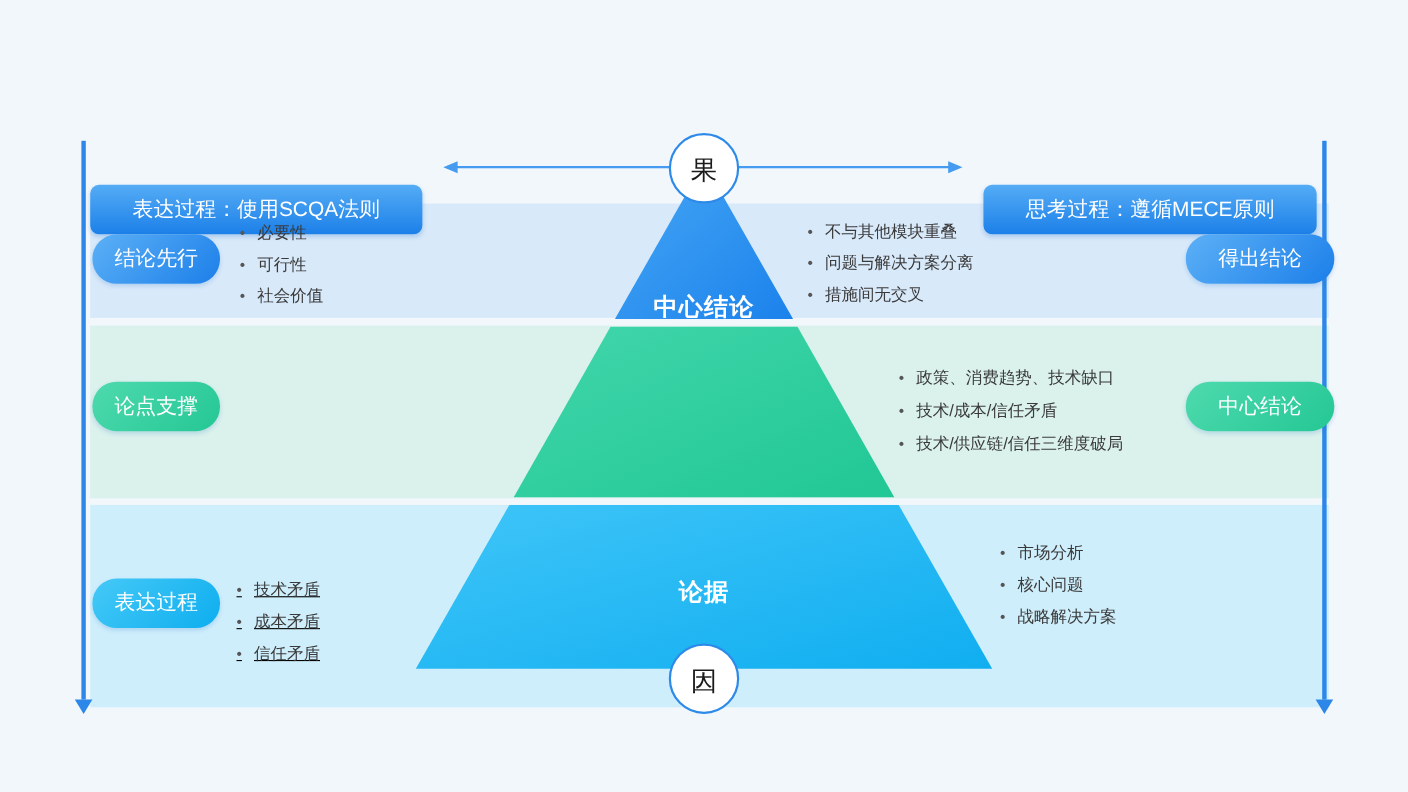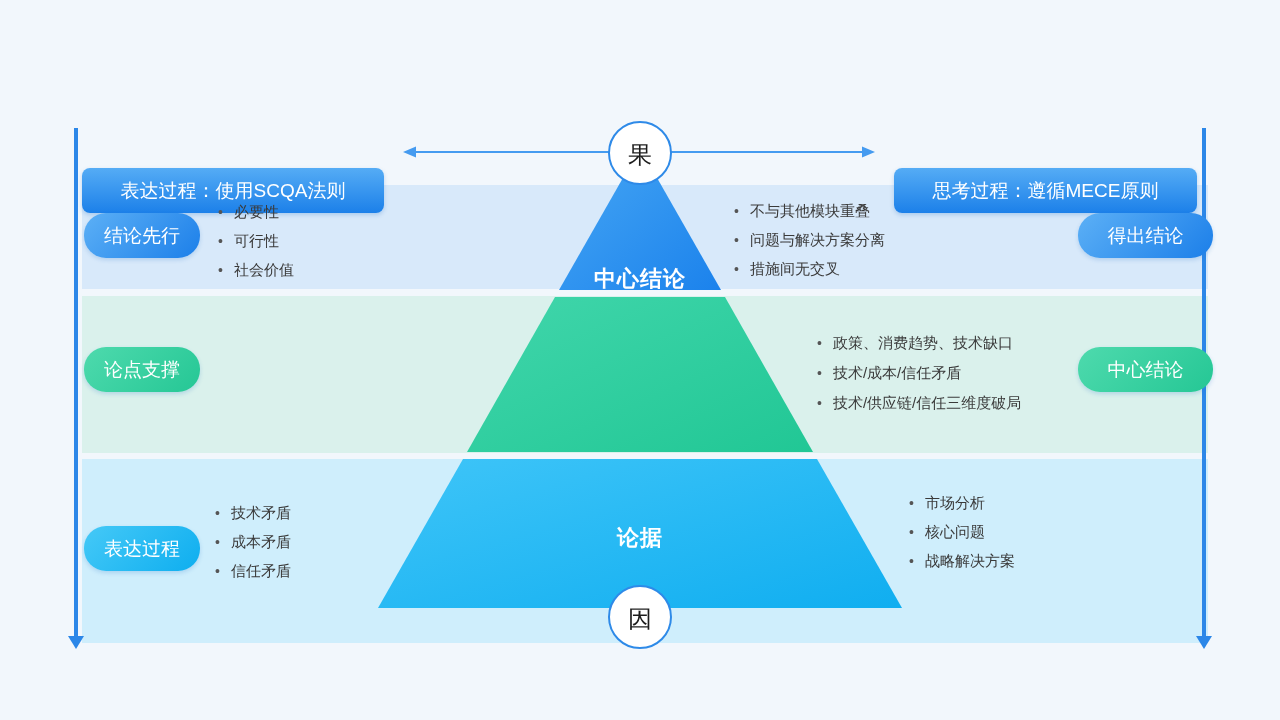--- a/index.html
+++ b/index.html
@@ -47,21 +47,21 @@
   .bullet{
     height:29px;line-height:29px;font-size:15px;color:#3a3a3a;
     white-space:nowrap;
   }
   .bullet::before{content:"\2022";color:#555;margin-right:11px;font-size:14px;}
   .bullets.wide .bullet::before{margin-right:21px;}
   .bl-r0{left:218px;top:197px;}
   .br-r0{left:734px;top:196px;}
   .bl-r1{left:222px;top:330px;}
   .br-r1{left:817px;top:328px;}
-  .bl-r2{left:215px;top:498px;}
+  .bl-r2{left:215px;top:522px;text-decoration:underline;}
   .br-r2{left:909px;top:488px;}
   
   .pyr-label{
     position:absolute;left:560px;width:160px;text-align:center;
     color:#fff;font-weight:bold;font-size:22px;letter-spacing:1px;
   }
   .pyr-top{top:244px;margin-top:20px;}
   .pyr-mid{top:361px;}
   .pyr-bot{top:523px;}
   

